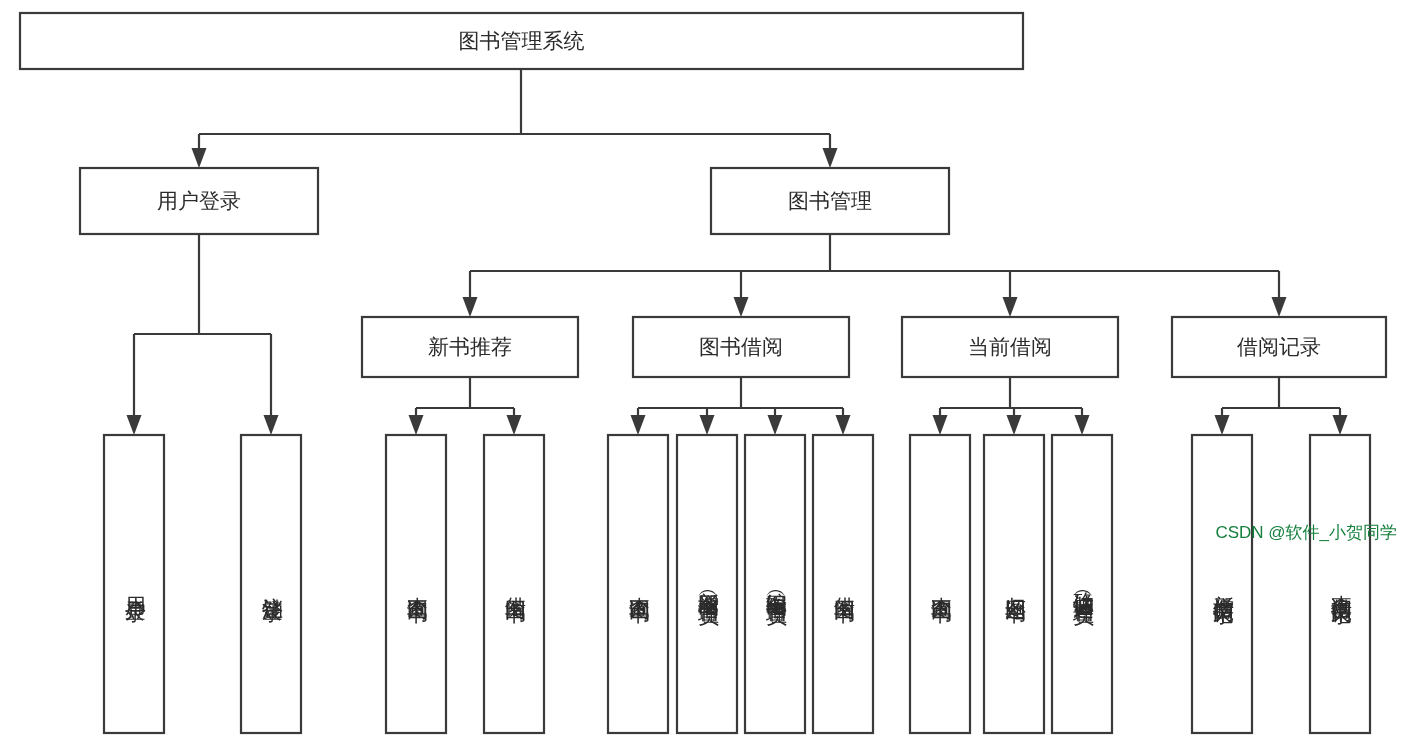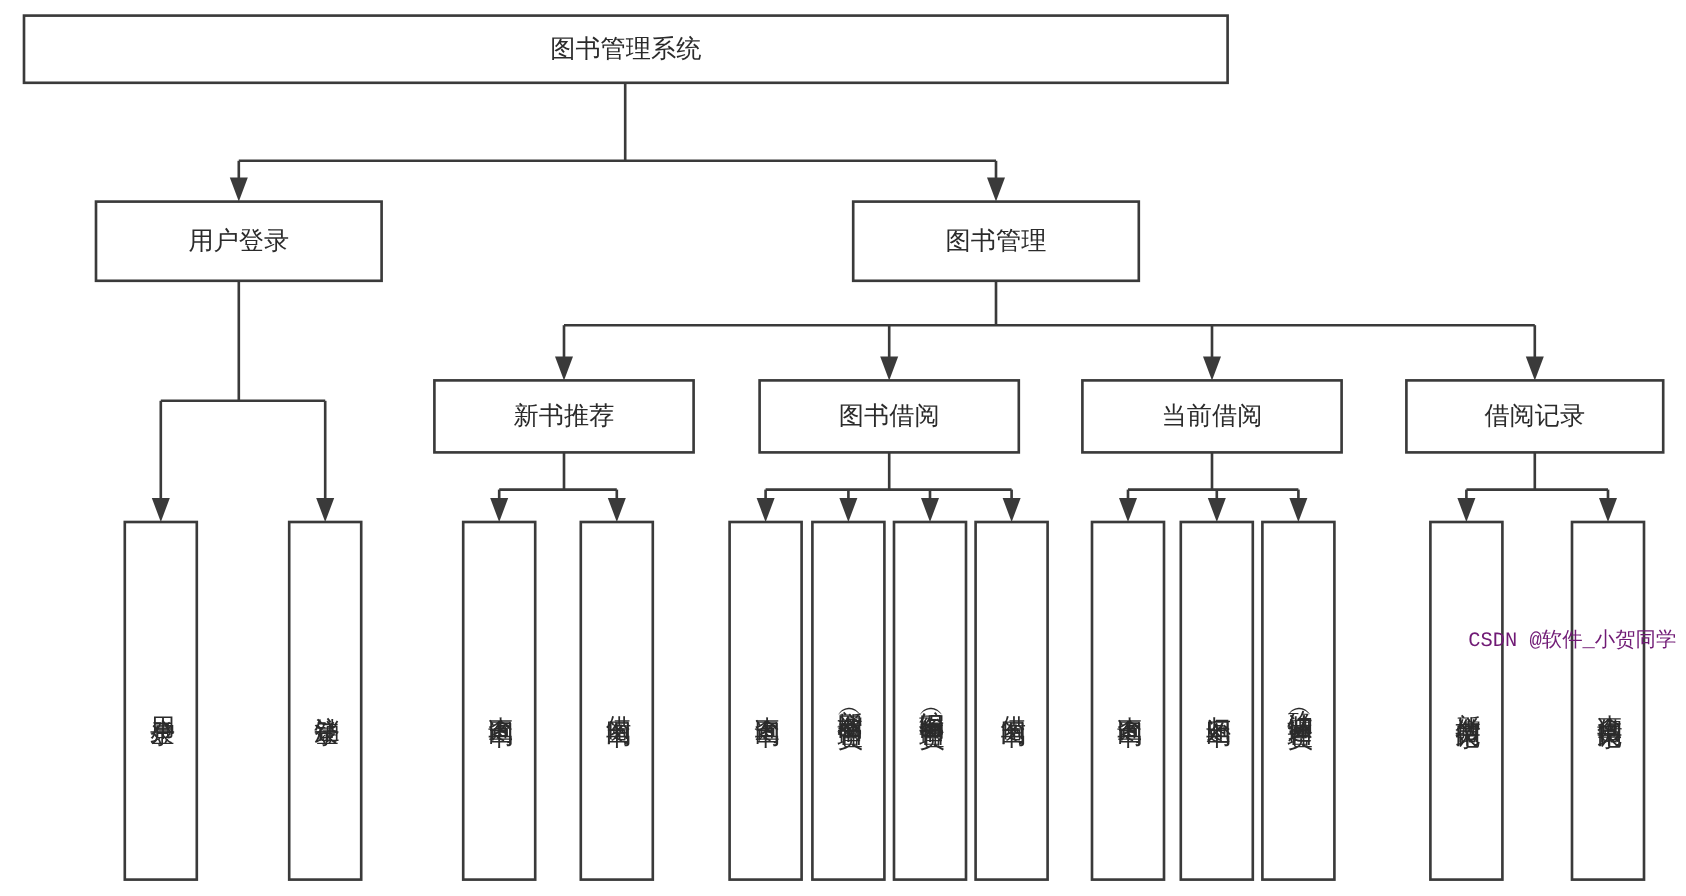--- a/index.html
+++ b/index.html
@@ -55,23 +55,23 @@
     stroke-linecap: butt;
   }
   .arrow-head {
     fill: #3a3a3a;
     stroke: none;
   }
   .watermark {
     position: absolute;
     right: 8px;
     bottom: 6px;
-    font-family: Liberation Mono, monospace;
+    font-family: Liberation Sans, sans-serif;
     font-size: 17px;
-    color: #701a75;
+    color: #15803d;
     white-space: nowrap;
     user-select: none;
   }
 </style>
 </head>
 <body>
 
 <div id="diagram-root">
   <svg id="flowchart" viewBox="0 0 1405 747" xmlns="http://www.w3.org/2000/svg">
     <g id="connectors-layer">

